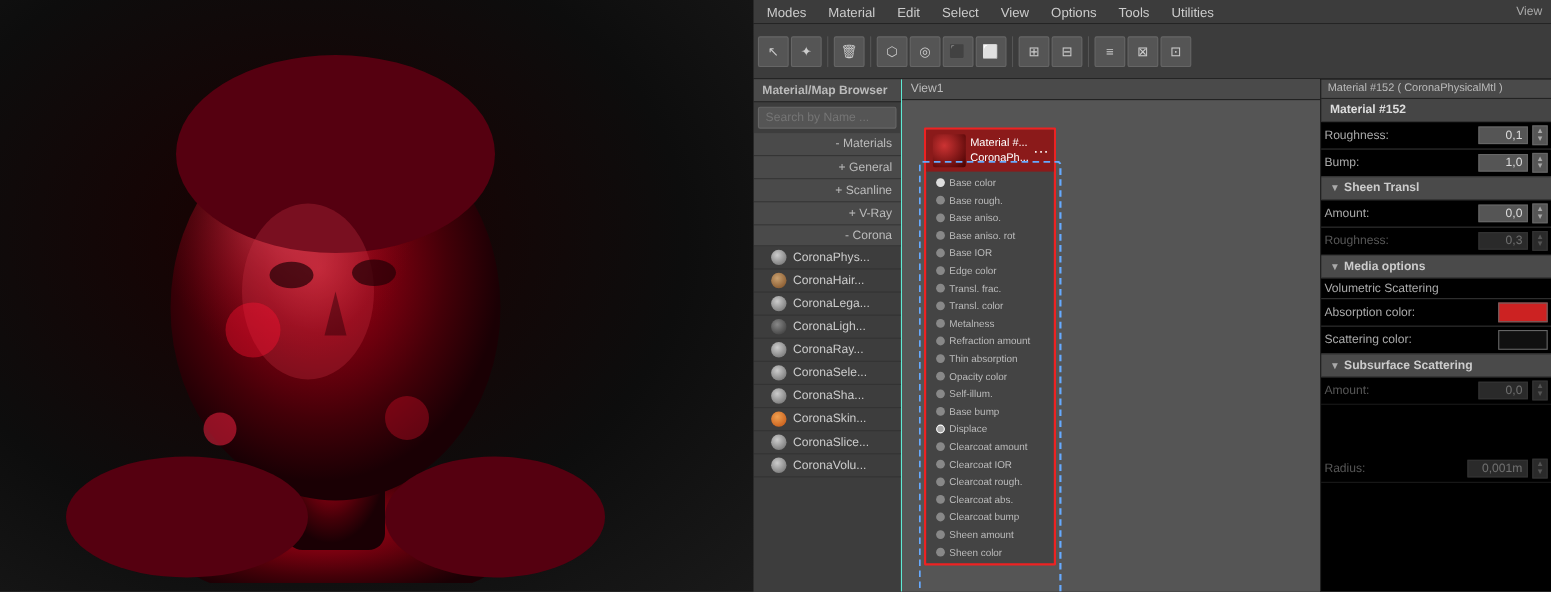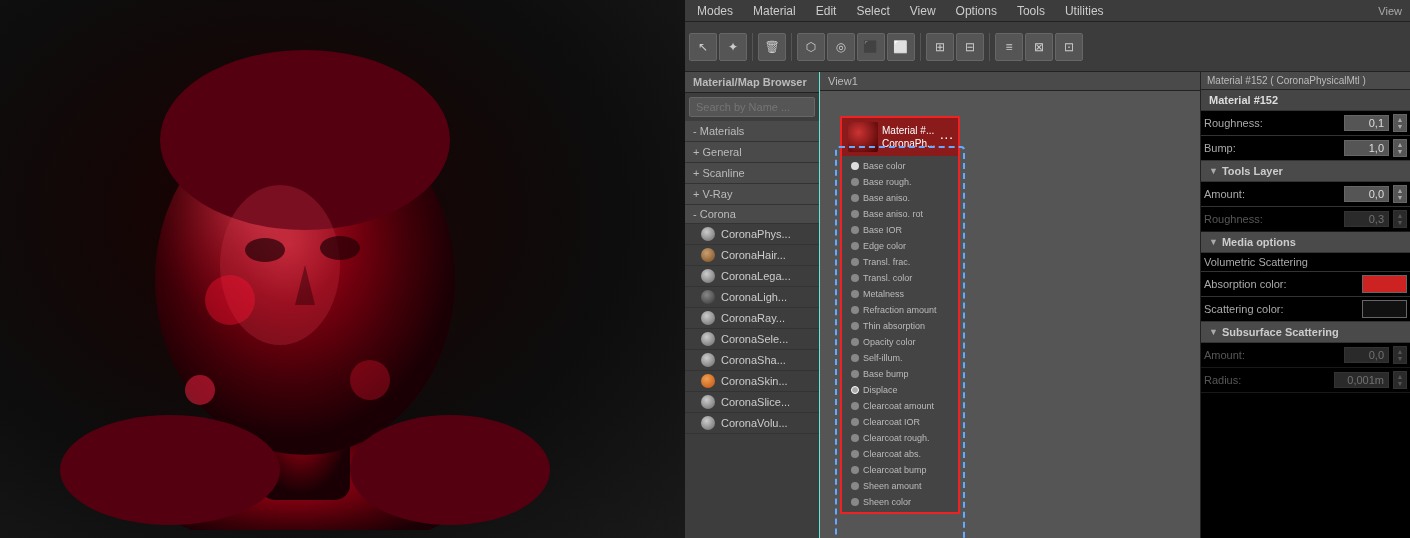--- a/index.html
+++ b/index.html
@@ -115,20 +115,21 @@
       border: 1px solid #666;
       color: #aaa;
       font-size: 11px;
       width: calc(100% - 8px);
       border-radius: 2px;
     }
     .tree-list {
       flex: 1;
       overflow-y: auto;
       overflow-x: hidden;
+      text-align: right;
     }
     .tree-category {
       padding: 4px 8px;
       color: #bbb;
       cursor: pointer;
       font-size: 11px;
       background: #4a4a4a;
       border-bottom: 1px solid #333;
     }
     .tree-item {
@@ -598,21 +599,21 @@
 
       <div class="prop-row">
         <span class="prop-label">Bump:</span>
         <input class="prop-value" type="text" value="1,0" style="">
         <div class="prop-spinner">
           <span class="spinner-arrow">▲</span>
           <span class="spinner-arrow">▼</span>
         </div>
       </div>
 
-      <div class="section-header">Tools Layer</div>
+      <div class="section-header">Sheen Transl</div>
 
       <div class="prop-row">
         <span class="prop-label">Amount:</span>
         <input class="prop-value" type="text" value="0,0" style="">
         <div class="prop-spinner">
           <span class="spinner-arrow">▲</span>
           <span class="spinner-arrow">▼</span>
         </div>
       </div>
 
@@ -645,21 +646,21 @@
 
       <div class="prop-row" style="opacity:0.5;">
         <span class="prop-label">Amount:</span>
         <input class="prop-value" type="text" value="0,0" disabled="" style="">
         <div class="prop-spinner">
           <span class="spinner-arrow">▲</span>
           <span class="spinner-arrow">▼</span>
         </div>
       </div>
 
-      <div class="prop-row" style="opacity:0.5;">
+      <div class="prop-row" style="opacity:0.5;margin-top:46px;">
         <span class="prop-label">Radius:</span>
         <input class="prop-value" type="text" value="0,001m" disabled="" style="width: 55px;">
         <div class="prop-spinner">
           <span class="spinner-arrow">▲</span>
           <span class="spinner-arrow">▼</span>
         </div>
       </div>
     </div>
 
   </div>

